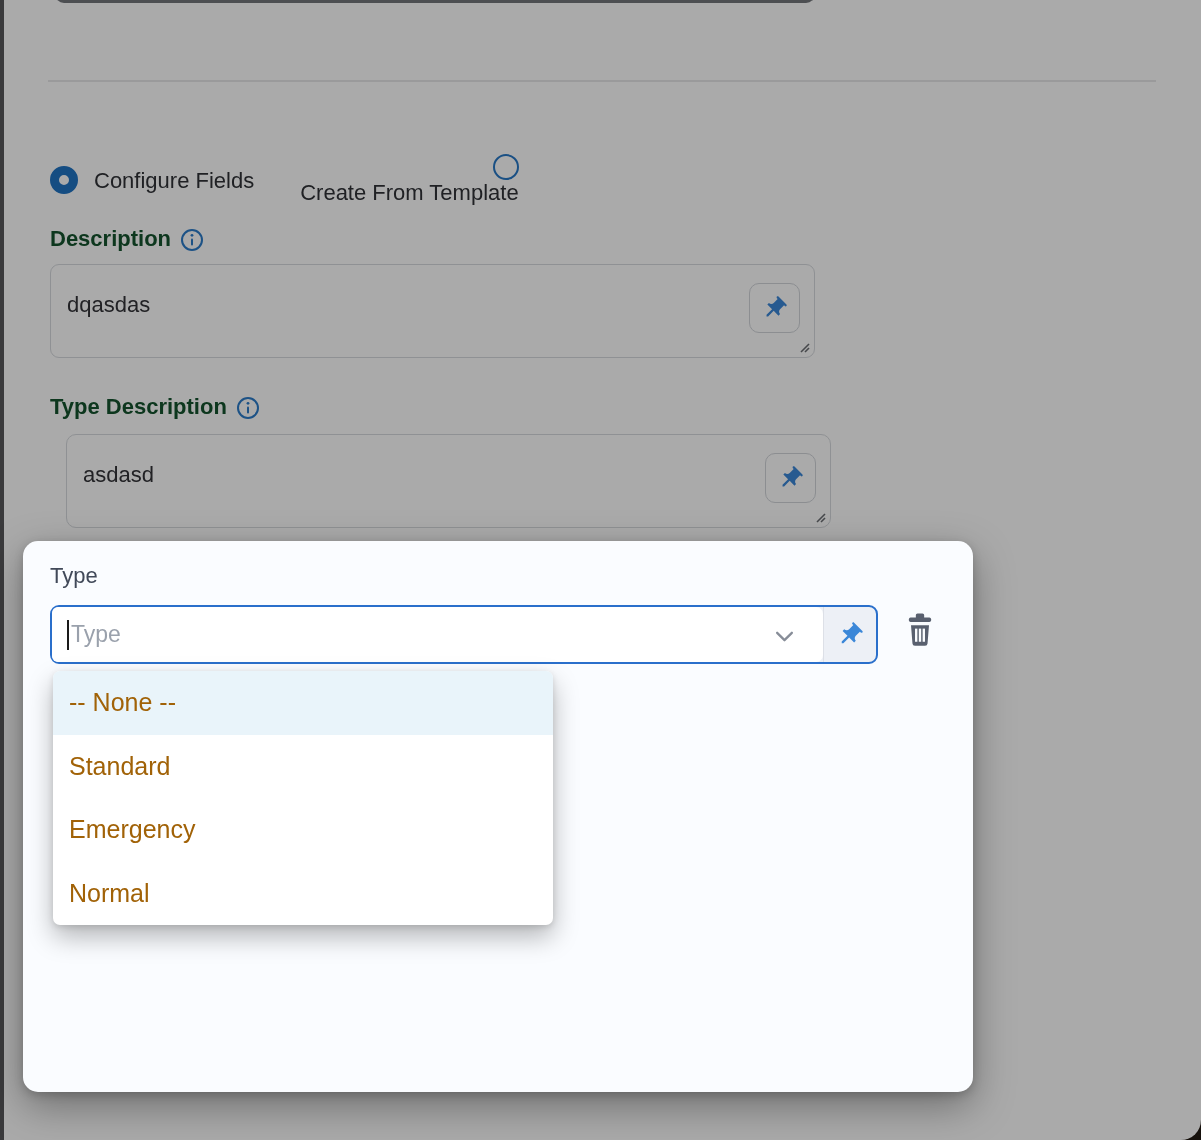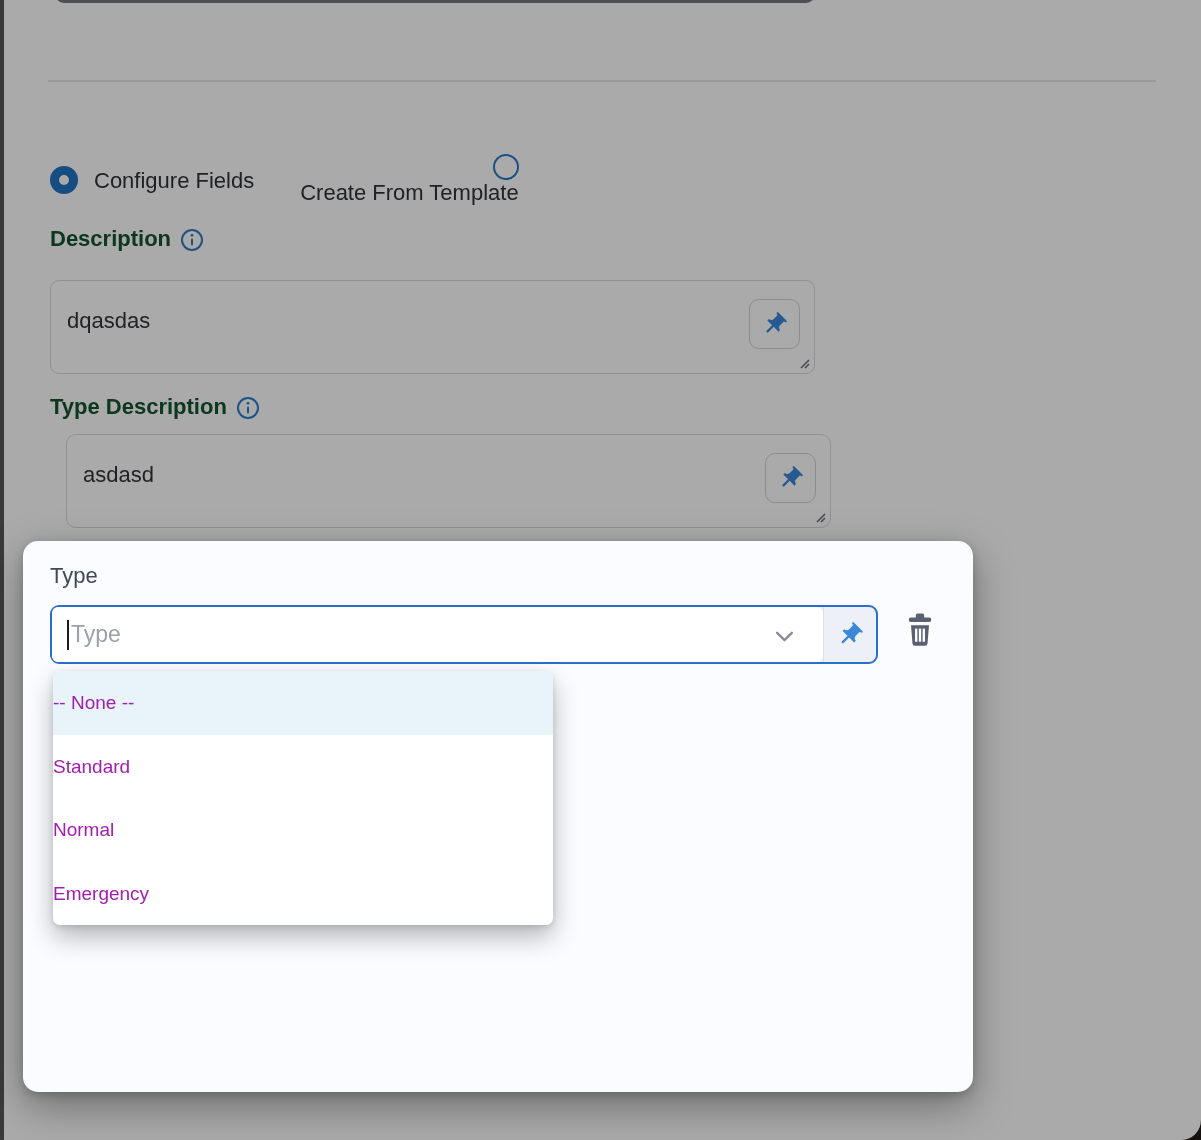--- a/index.html
+++ b/index.html
@@ -60,22 +60,22 @@
                  display:flex; align-items:center; justify-content:center;
                  border-left:1px solid #dde0e7; border-radius:0 7px 7px 0; cursor:pointer; }
 
   .trash-btn { position:absolute; left:874px; top:66px; width:46px; height:46px;
                background:transparent; border:none; display:flex; align-items:center;
                justify-content:center; cursor:pointer; }
 
   .dropdown { position:absolute; left:30px; top:130px; width:500px; background:#ffffff;
               border-radius:7px; box-shadow:0 12px 26px rgba(0,0,0,0.28), 0 2px 6px rgba(0,0,0,0.12);
               overflow:hidden; }
-  .option { height:63.5px; line-height:63.5px; font-size:19px;
-            color:#a21caf; cursor:pointer; }
+  .option { height:63.5px; line-height:63.5px; padding-left:16px; font-size:25px;
+            color:#a16207; cursor:pointer; }
   .option.highlighted { background:#e9f4fa; }
 
   svg { display:block; }
 </style>
 </head>
 <body>
 
 <div class="left-strip"></div>
 
 <div class="window">
@@ -97,21 +97,21 @@
   <div class="field-label" style="top:226px;">
     <span>Description</span>
     <span class="info">
       <svg width="24" height="24" viewBox="0 0 24 24">
         <circle cx="12" cy="12" r="10" fill="none" stroke="#2b7bc9" stroke-width="2"></circle>
         <circle cx="12" cy="7.3" r="1.4" fill="#2b7bc9"></circle>
         <rect x="11" y="10.4" width="2" height="7" rx="1" fill="#2b7bc9"></rect>
       </svg>
     </span>
   </div>
-  <div class="textarea" style="top:280px;border-radius:9px;">
+  <div class="textarea" style="top:264px;border-radius:9px;">
     <span class="ta-value">dqasdas</span>
     <button class="pin-btn">
       <span>
         <svg width="27" height="27" viewBox="0 0 24 24" style="transform:rotate(45deg);">
           <path fill="#3b87d8" d="M16 9V4h1c.55 0 1-.45 1-1s-.45-1-1-1H7c-.55 0-1 .45-1 1s.45 1 1 1h1v5c0 1.66-1.34 3-3 3v2h5.97v7l1 1 1-1v-7H19v-2c-1.66 0-3-1.34-3-3z"></path>
         </svg>
       </span>
     </button>
     <span class="resize-handle">
       <svg width="14" height="14" viewBox="0 0 14 14">
@@ -184,17 +184,17 @@
         <rect x="8.4" y="12" width="1.7" height="9.5" fill="#fafcff"></rect>
         <rect x="11.15" y="12" width="1.7" height="9.5" fill="#fafcff"></rect>
         <rect x="13.9" y="12" width="1.7" height="9.5" fill="#fafcff"></rect>
       </svg>
     </span>
   </button>
 
   <div class="dropdown">
     <div class="option highlighted">-- None --</div>
     <div class="option">Standard</div>
+    <div class="option">Emergency</div>
     <div class="option">Normal</div>
-    <div class="option">Emergency</div>
   </div>
 
 </div>
 
 </body></html>

